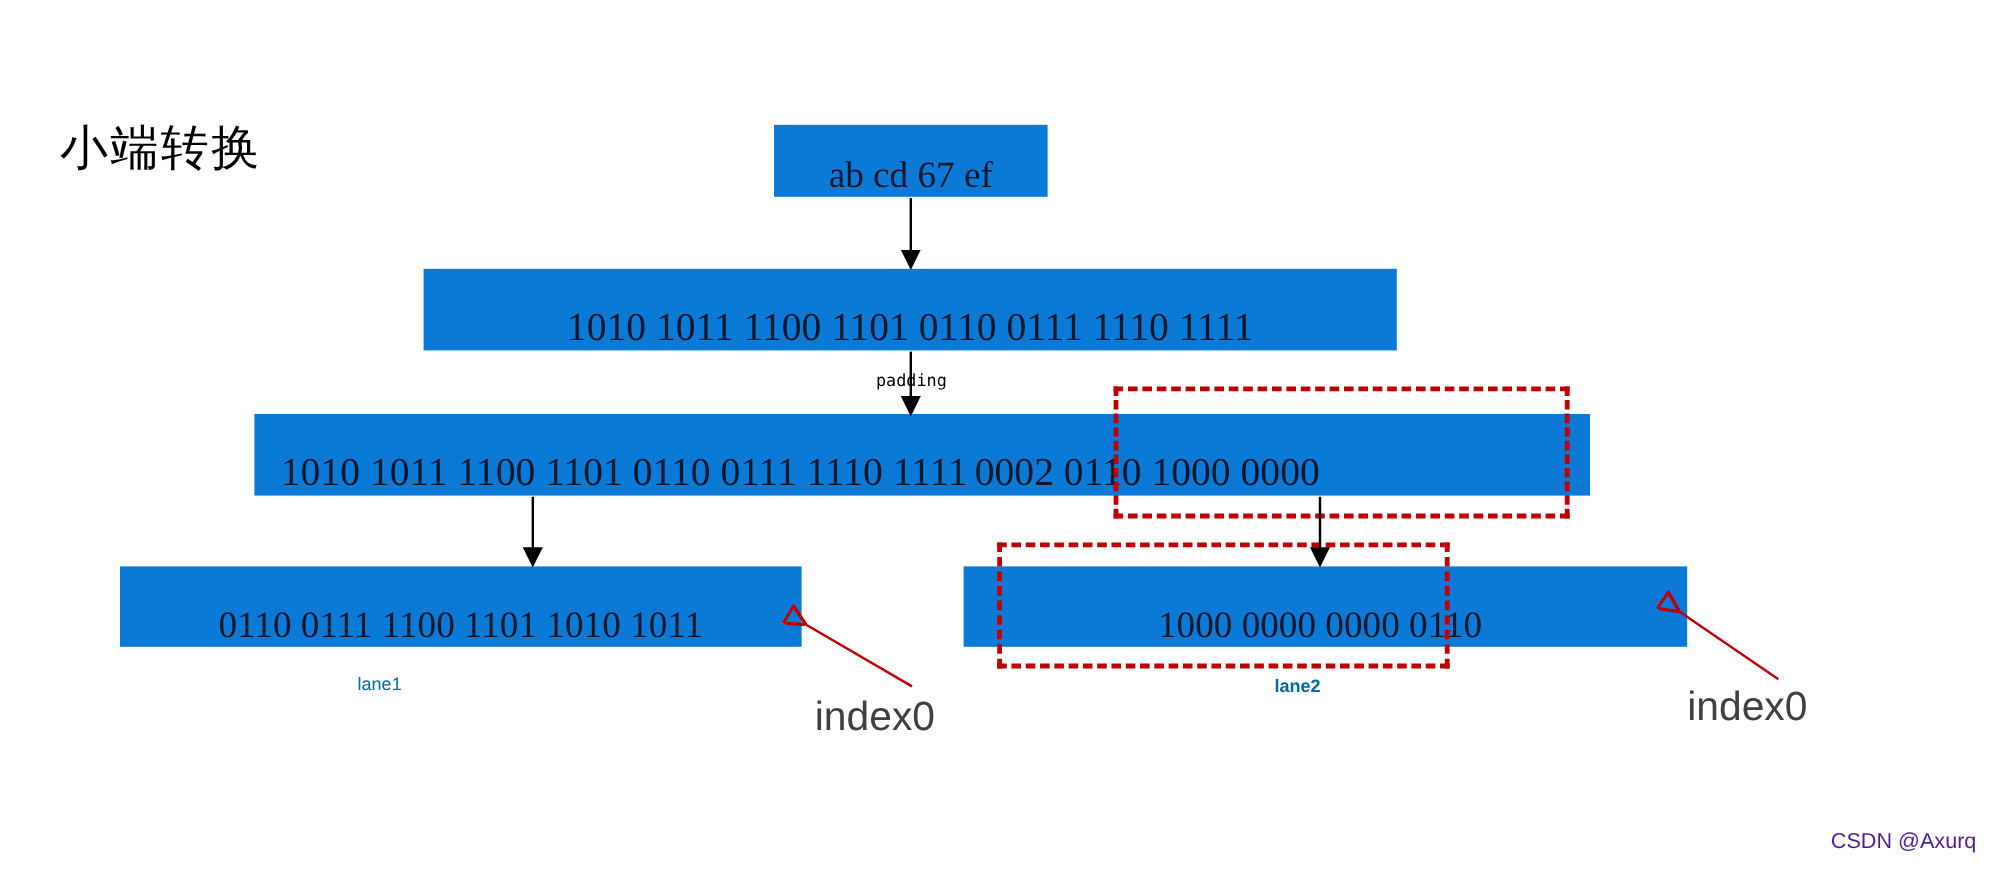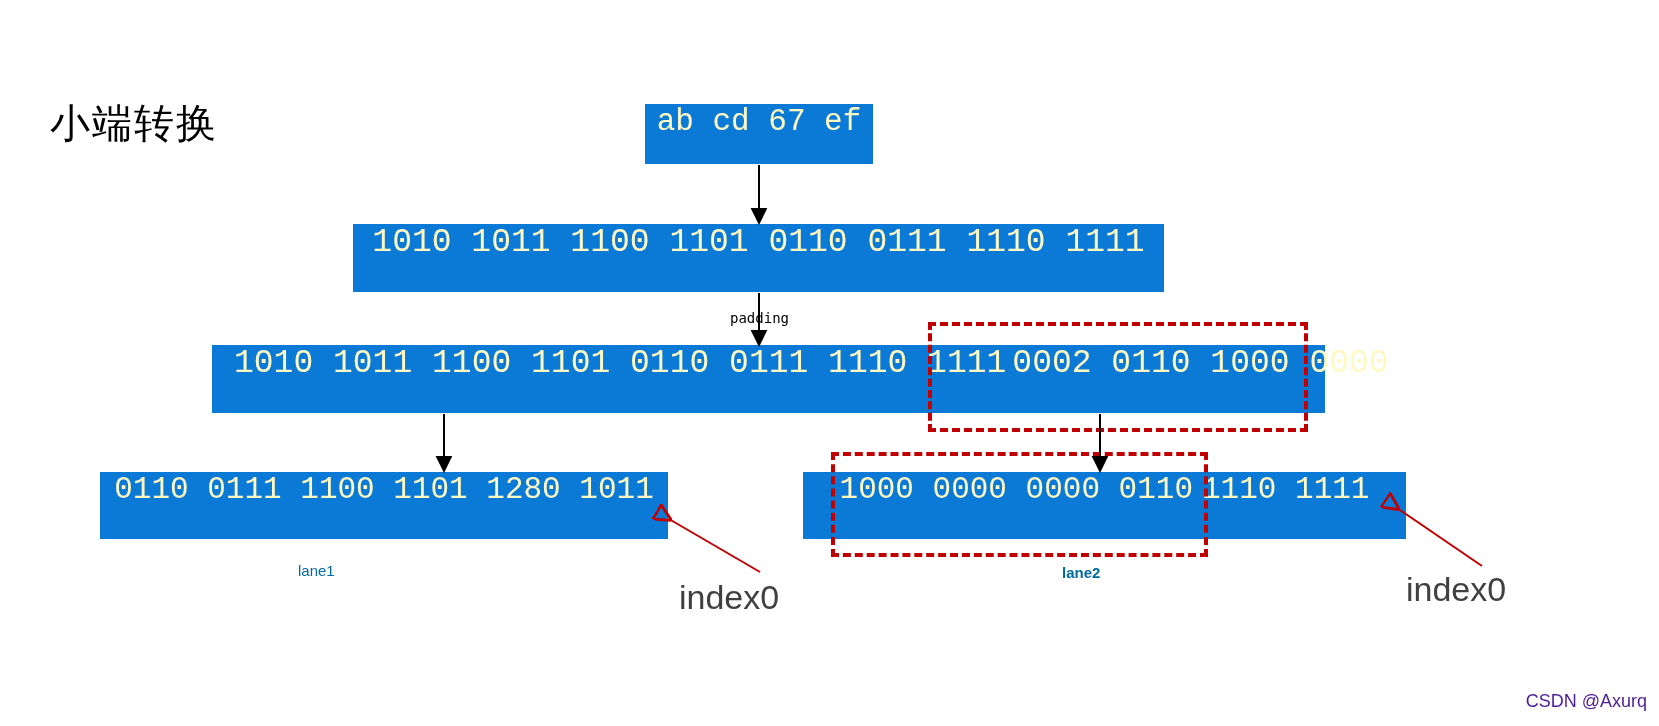--- a/index.html
+++ b/index.html
@@ -24,24 +24,24 @@
     font-family: "DejaVu Serif", "Liberation Serif", serif;
     font-size: 40px;
     color: #000000;
     letter-spacing: 2px;
     white-space: nowrap;
   }
   .blue-box {
     position: absolute;
     background: #0b7ad6;
     display: flex;
-    align-items: flex-start;
+    align-items: flex-end;
     justify-content: center;
-    color: #fef9c3;
-    font-family: Liberation Mono, monospace;
+    color: #0f172a;
+    font-family: Liberation Serif, serif;
     white-space: nowrap;
     box-sizing: border-box;
   }
   .bx-top   { left: 645px;  top: 104px; width: 228px; height: 60px;  font-size: 31px; }
   .bx-row2  { left: 353px;  top: 224px; width: 811px; height: 68px;  font-size: 33px; }
   .bx-row3  { left: 212px;  top: 345px; width: 1113px; height: 68px; font-size: 33px;
               justify-content: flex-start; padding-left: 22px; letter-spacing: 0px; }
   .bx-lane1 { left: 100px;  top: 472px; width: 568px; height: 67px;  font-size: 31px; }
   .bx-lane2 { left: 803px;  top: 472px; width: 603px; height: 67px;  font-size: 31px; }
 
@@ -122,28 +122,27 @@
   <div class="padding-label">padding</div>
 
   <div class="blue-box bx-row3">
     <span class="row3-seg">1010 1011 1100 1101 0110 0111 1110 1111</span>
     <span class="row3-seg" style="width:6px">&nbsp;</span>
     <span class="row3-seg">0002 0110 1000 0000</span>
   </div>
   <div class="dash-box dash-row3"></div>
 
   <div class="blue-box bx-lane1">
-    <span>0110 0111 1100 1101 1280 1011</span>
+    <span>0110 0111 1100 1101 1010 1011</span>
   </div>
   <div class="lane-label lbl-lane1">lane1</div>
 
   <div class="blue-box bx-lane2">
     <span>1000 0000 0000 0110</span>
     <span style="width:9px">&nbsp;</span>
-    <span>1110 1111</span>
   </div>
   <div class="dash-box dash-lane2"></div>
   <div class="lane-label lbl-lane2">lane2</div>
 
   <div class="index-label idx-left">index0</div>
   <div class="index-label idx-right">index0</div>
 
   <div class="watermark">CSDN @Axurq</div>
 
   <svg class="overlay" viewBox="0 0 1659 726">

